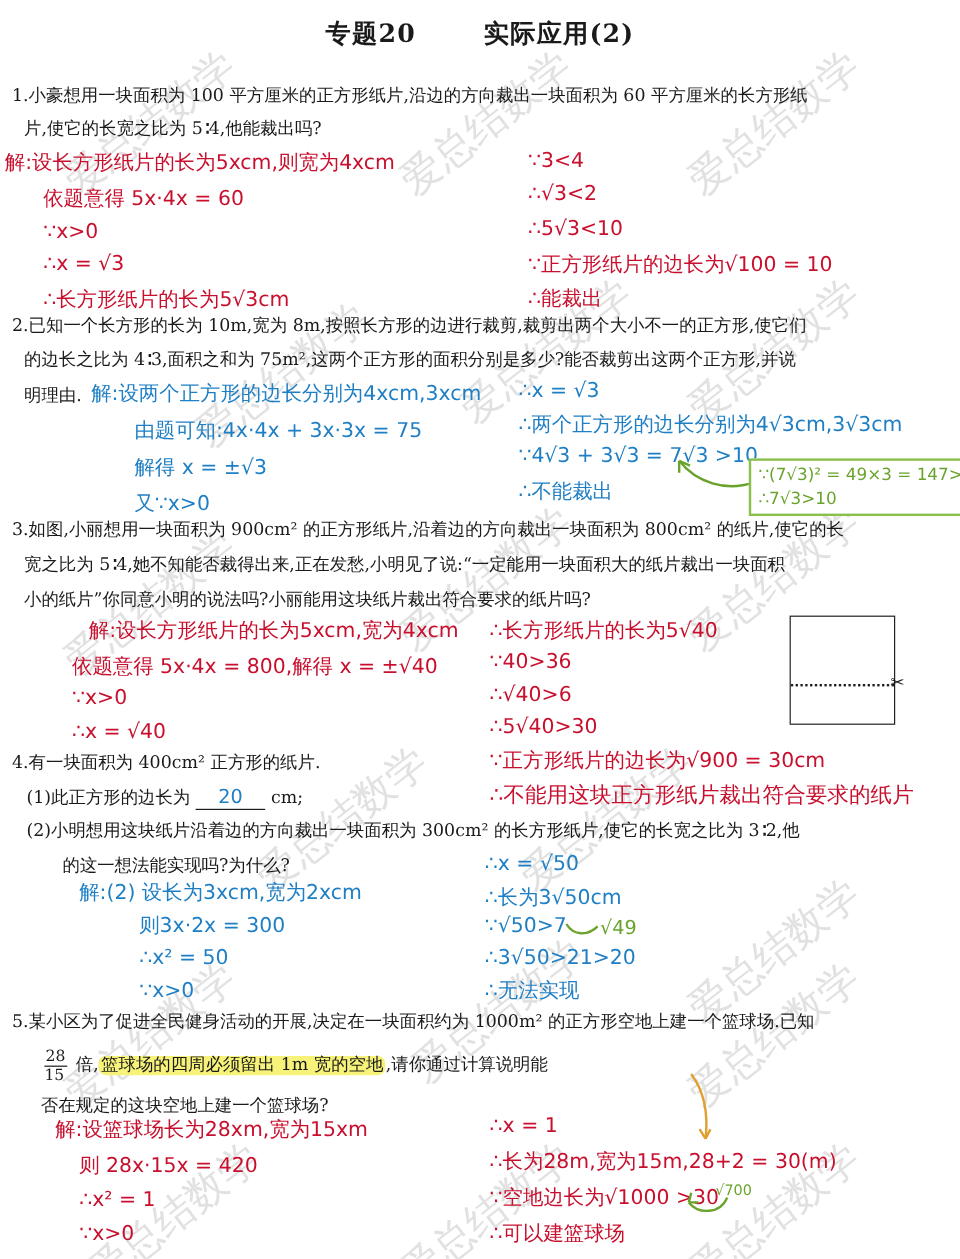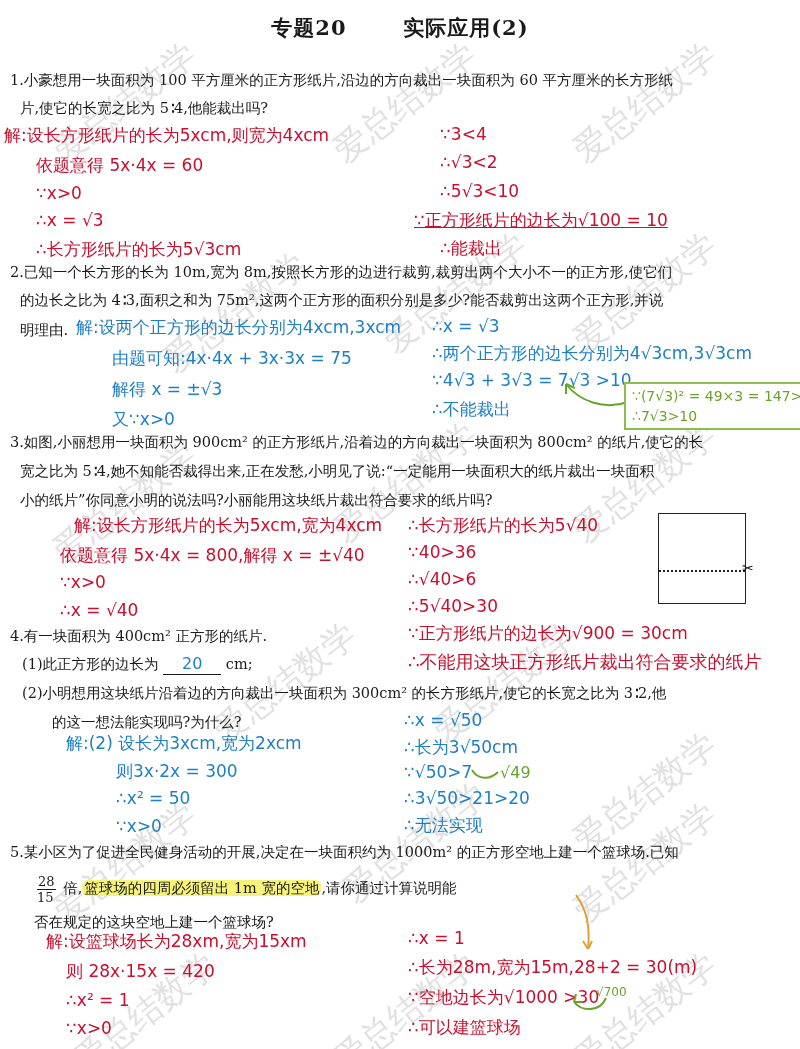--- a/index.html
+++ b/index.html
@@ -52,21 +52,21 @@
   <div class="abs q" style="left:10px;top:70px;">1.小豪想用一块面积为 100 平方厘米的正方形纸片,沿边的方向裁出一块面积为 60 平方厘米的长方形纸</div>
   <div class="abs q" style="left:20px;top:98px;">片,使它的长宽之比为 5∶4,他能裁出吗?</div>
   <div class="abs hand red" style="left:4px;top:124px;">解:设长方形纸片的长为5xcm,则宽为4xcm</div>
   <div class="abs hand red" style="left:36px;top:154px;">依题意得 5x·4x = 60</div>
   <div class="abs hand red" style="left:36px;top:183px;">∵x&gt;0</div>
   <div class="abs hand red" style="left:36px;top:210px;">∴x = √3</div>
   <div class="abs hand red" style="left:36px;top:238px;">∴长方形纸片的长为5√3cm</div>
   <div class="abs hand red" style="left:440px;top:124px;">∵3&lt;4</div>
   <div class="abs hand red" style="left:440px;top:152px;">∴√3&lt;2</div>
   <div class="abs hand red" style="left:440px;top:181px;">∴5√3&lt;10</div>
-  <div class="abs hand red" style="left:414px;top:209px;text-decoration:underline;">∵正方形纸片的边长为√100 = 10</div>
+  <div class="abs hand red" style="left:440px;top:209px;">∵正方形纸片的边长为√100 = 10</div>
   <div class="abs hand red" style="left:440px;top:237px;">∴能裁出</div>
 </div>
 
 <div>
   <div class="abs q" style="left:10px;top:262px;">2.已知一个长方形的长为 10m,宽为 8m,按照长方形的边进行裁剪,裁剪出两个大小不一的正方形,使它们</div>
   <div class="abs q" style="left:20px;top:290px;">的边长之比为 4∶3,面积之和为 75m²,这两个正方形的面积分别是多少?能否裁剪出这两个正方形,并说</div>
   <div class="abs q" style="left:20px;top:320px;">明理由.</div>
   <div class="abs hand blue" style="left:76px;top:316px;">解:设两个正方形的边长分别为4xcm,3xcm</div>
   <div class="abs hand blue" style="left:112px;top:347px;">由题可知:4x·4x + 3x·3x = 75</div>
   <div class="abs hand blue" style="left:112px;top:378px;">解得 x = ±√3</div>

